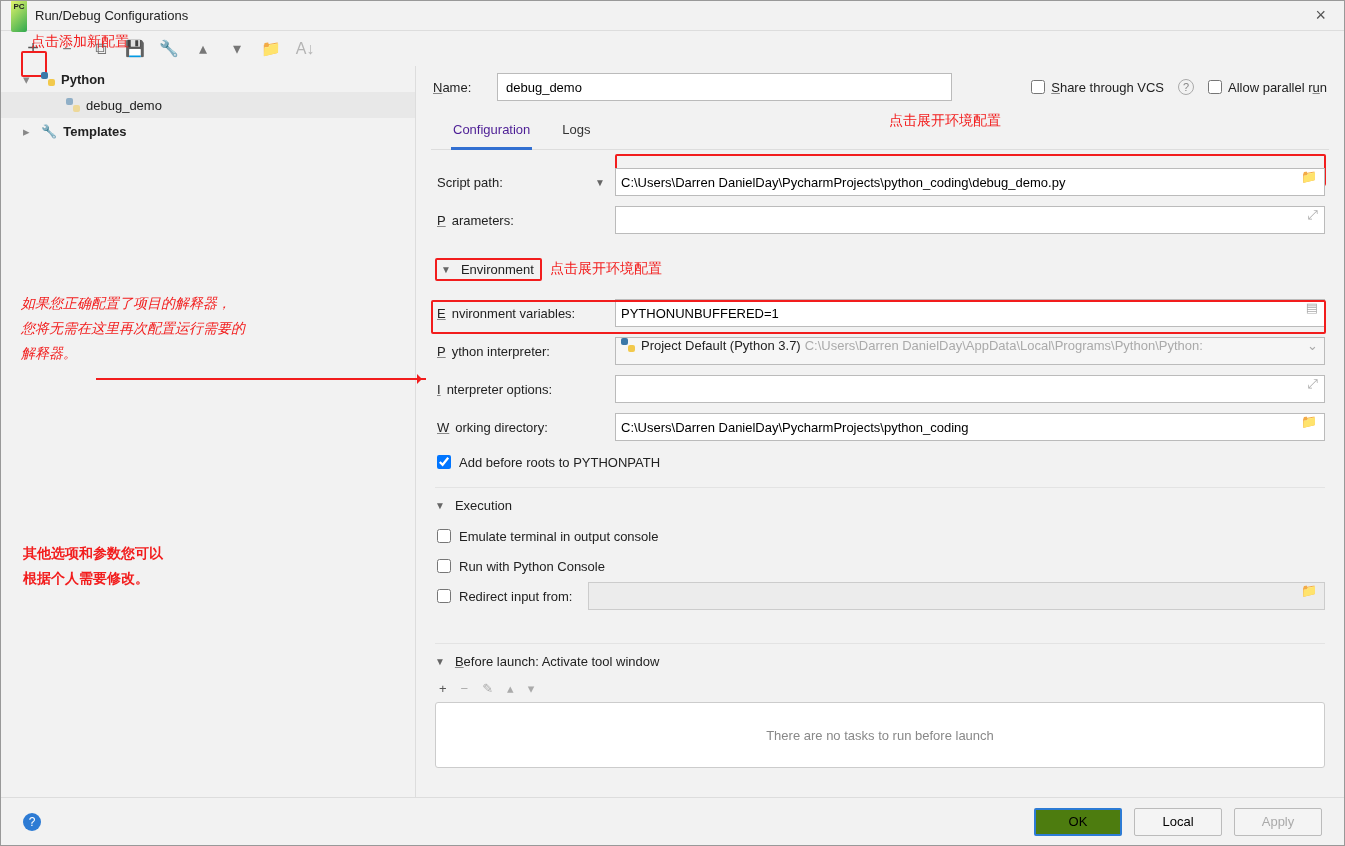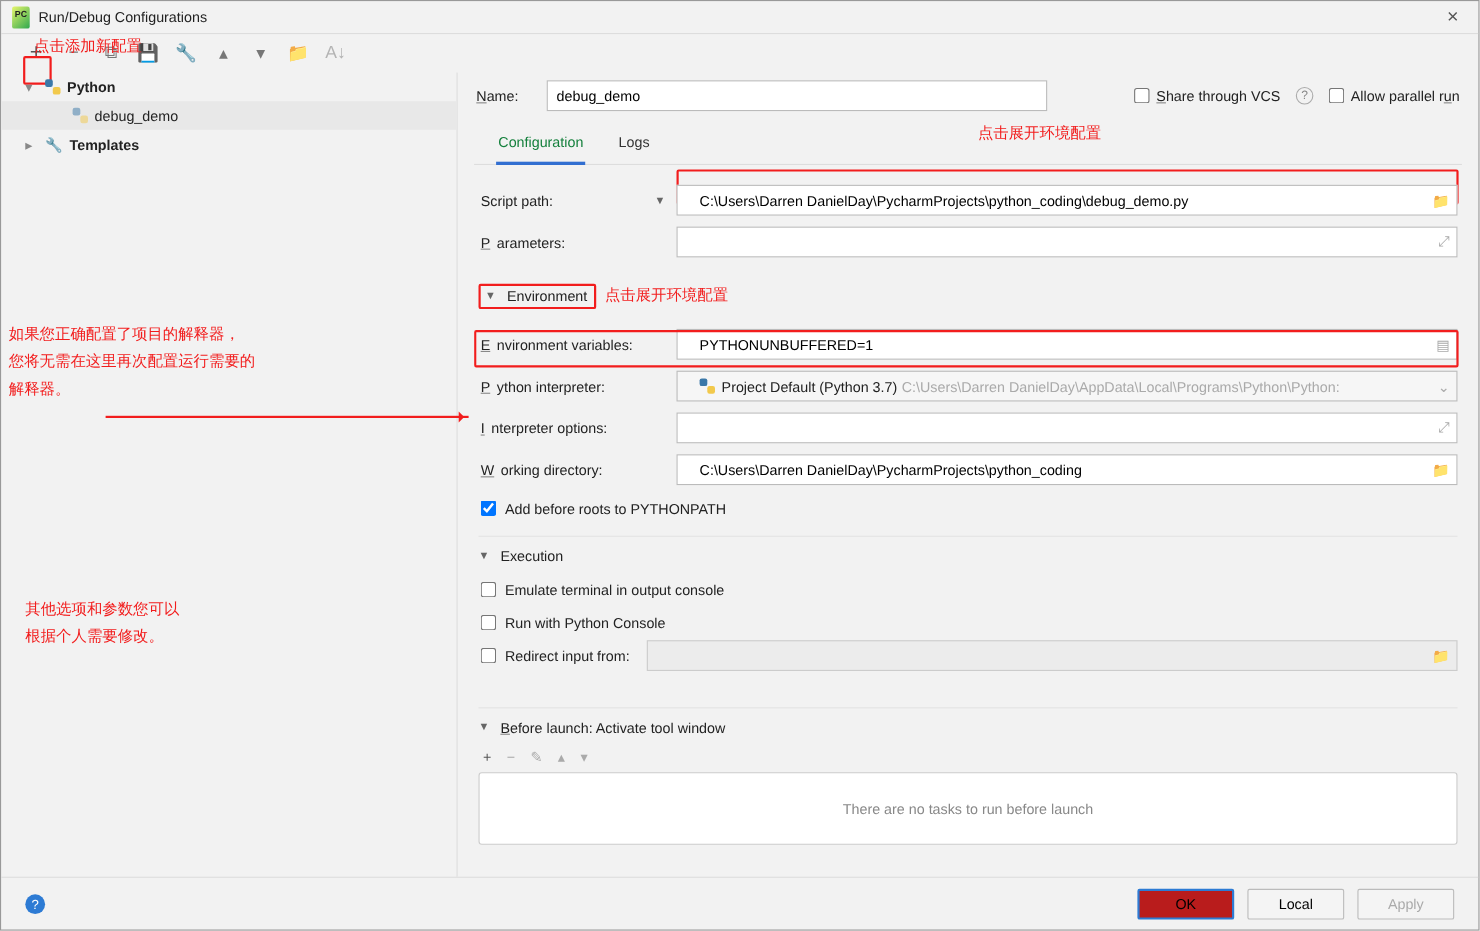--- a/index.html
+++ b/index.html
@@ -1,20 +1,20 @@
 <!DOCTYPE html>
 <html><head>
 <meta charset="utf-8">
 <style>
 * { box-sizing: border-box; margin: 0; padding: 0; font-family: "Segoe UI", Tahoma, sans-serif; font-size: 13px; }
 body { width: 1345px; height: 846px; background: #f2f2f2; border: 1px solid #999; overflow: hidden; position: relative; color: #222; }
 
 
 .titlebar { height: 30px; display: flex; align-items: center; padding: 0 10px; border-bottom: 1px solid #ddd; }
-.pc-icon { width: 16px; height: 20px; background: linear-gradient(135deg,#e6f56b,#2fa84f); display: inline-block; margin-right: 8px; border-radius: 2px; font-size: 8px; font-weight: bold; text-align: center; line-height: 14px; }
+.pc-icon { width: 16px; height: 32px; background: linear-gradient(135deg,#e6f56b,#2fa84f); display: inline-block; margin-right: 8px; border-radius: 2px; font-size: 8px; font-weight: bold; text-align: center; line-height: 14px; }
 .title-close { margin-left: auto; font-size: 18px; color: #555; cursor: pointer; padding: 0 8px; }
 
 
 .anno { color: #f21d1d; position: absolute; font-size: 14px; pointer-events: none; }
 .anno1 { left: 30px; top: 32px; }
 .red-box { border: 2px solid #f21d1d; position: absolute; pointer-events: none; border-radius: 2px;}
 
 
 .toolbar { height: 35px; display: flex; align-items: center; gap: 14px; padding: 0 22px; }
 .tb-btn { color: #777; cursor: pointer; font-size: 16px; display: flex; align-items: center; justify-content: center; width: 20px; height: 20px;}
@@ -22,45 +22,45 @@
 
 
 .body-row { display: flex; height: calc(100% - 30px - 35px - 48px); }
 .sidebar { width: 415px; border-right: 1px solid #ddd; padding-top: 0; position: relative; }
 .tree-row { display: flex; align-items: center; height: 26px; padding-left: 22px; cursor: pointer; gap: 6px; }
 .tree-row.child { padding-left: 65px; background: #e8e8e8;}
 .expander { width: 12px; color: #888; }
 .wrench { color: #555; }
 .bold { font-weight: bold; }
 
-.sidebar-anno2 { left: 7px; top: 225px; line-height: 25px; }
-.sidebar-anno3 { left: 22px; top: 475px; line-height: 25px; }
+.sidebar-anno2 { left: 20px; top: 225px; line-height: 25px; font-style: italic; }
+.sidebar-anno3 { left: 22px; top: 475px; line-height: 25px; font-weight: bold; }
 .arrow-line { position: absolute; left: 95px; top: 312px; width: 330px; height: 2px; background: #f21d1d; }
 .arrow-line::after { content:""; position: absolute; right: -1px; top: -4px; border: 5px solid transparent; border-left-color: #f21d1d;}
 
 
 .right { flex: 1; padding: 0 15px 0 15px; display: flex; flex-direction: column; overflow: hidden; }
 .top-config-row { display: flex; align-items: center; height: 42px; gap: 14px; padding: 0 2px; }
 .lbl { min-width: 50px; }
 .u { text-decoration: underline; text-decoration-color: #888; }
 .name-input { flex: 0 0 455px; height: 28px; border: 1px solid #bbb; background: #fff; padding: 0 8px; }
 .chk { display: flex; align-items: center; gap: 6px; }
 .chk input { width: 14px; height: 14px; }
 .help-icon { width: 16px; height: 16px; border: 1px solid #aaa; border-radius: 50%; color: #888; font-size: 11px; display: inline-flex; align-items: center; justify-content: center;}
 
 .tabs { display: flex; gap: 28px; border-bottom: 1px solid #ddd; padding: 0 20px; margin-top: 4px; }
 .tab { padding: 10px 2px 10px; cursor: pointer; color: #333; }
-.tab.active { color: #15803d; border-bottom: 3px solid #326fd1; font-weight: 500; margin-bottom: -1px;}
+.tab.active { color: #4c1d95; border-bottom: 3px solid #326fd1; font-weight: 500; margin-bottom: -1px;}
 
 .scroll-area { flex:1; overflow-y: auto; overflow-x: hidden; padding: 14px 4px 4px 4px; position: relative;}
 
 .form-row { display: flex; align-items: center; min-height: 36px; margin-bottom: 2px; gap: 10px;}
 .form-label { width: 170px; padding-left: 2px; display: flex; align-items: center; gap: 6px;}
 .form-label .drop { color: #666; font-size: 10px;}
-.field { flex: 1; height: 28px; border: 1px solid #bbb; background: #fff; padding: 0 20px; display: flex; align-items: center; position: relative;}
+.field { flex: 1; height: 28px; border: 1px solid #bbb; background: #fff; padding: 0 5px; display: flex; position: relative;}
 .field input { border: none; outline: none; width: 100%; height: 100%; background: transparent;}
 .field .icon-right { position: absolute; right: 6px; color: #aaa; font-size: 13px;}
 .interp-field { background: #f6f6f6;}
 .interp-grey { color: #aaa; margin-left: 4px; white-space: nowrap; overflow: hidden; text-overflow: clip;}
 
 .section-head { display: flex; align-items: center; gap: 10px; margin: 10px 0 8px; font-size: 12px;}
 .section-head .tri { font-size: 10px; color: #666;}
 .section-head.env { border: 2px solid #f21d1d; width: fit-content; padding: 2px 6px 2px 4px; border-radius: 2px;}
 
 .chk-row { display: flex; align-items: center; gap: 8px; min-height: 30px; margin-left: 2px;}
@@ -69,21 +69,21 @@
 hr.sep { border: none; border-top: 1px solid #e3e3e3; margin: 10px 0 4px;}
 
 .before-toolbar { display: flex; gap: 14px; padding: 4px 0 6px 4px; color: #aaa;}
 .task-box { border: 1px solid #ccc; background: #fff; height: 66px; display: flex; align-items: center; justify-content: center; color: #888; border-radius: 3px;}
 
 
 .footer { height: 48px; border-top: 1px solid #ddd; display: flex; align-items: center; padding: 0 22px; gap: 14px; }
 .footer .help { width: 18px; height: 18px; border-radius: 50%; background: #2d7bd4; color: #fff; font-size: 12px; display: flex; align-items: center; justify-content: center;}
 .footer-btns { margin-left: auto; display: flex; gap: 12px;}
 .btn { width: 88px; height: 28px; border: 1px solid #bbb; background: #f4f4f4; cursor: pointer; border-radius: 2px;}
-.btn.ok { border: 2px solid #2d7bd4; background: #b91c1c;}
+.btn.ok { border: 2px solid #2d7bd4; background: #4d7c0f;}
 .btn.apply { color: #aaa; }
 
 .py-logo { display:inline-block; width:14px; height:14px; position:relative;}
 .py-logo::before, .py-logo::after { content:""; position:absolute; width:7px; height:7px; border-radius:2px;}
 .py-logo::before { background:#3b78a8; left:0; top:0;}
 .py-logo::after { background:#f2c94c; right:0; bottom:0;}
 </style>
 </head>
 <body>
 

